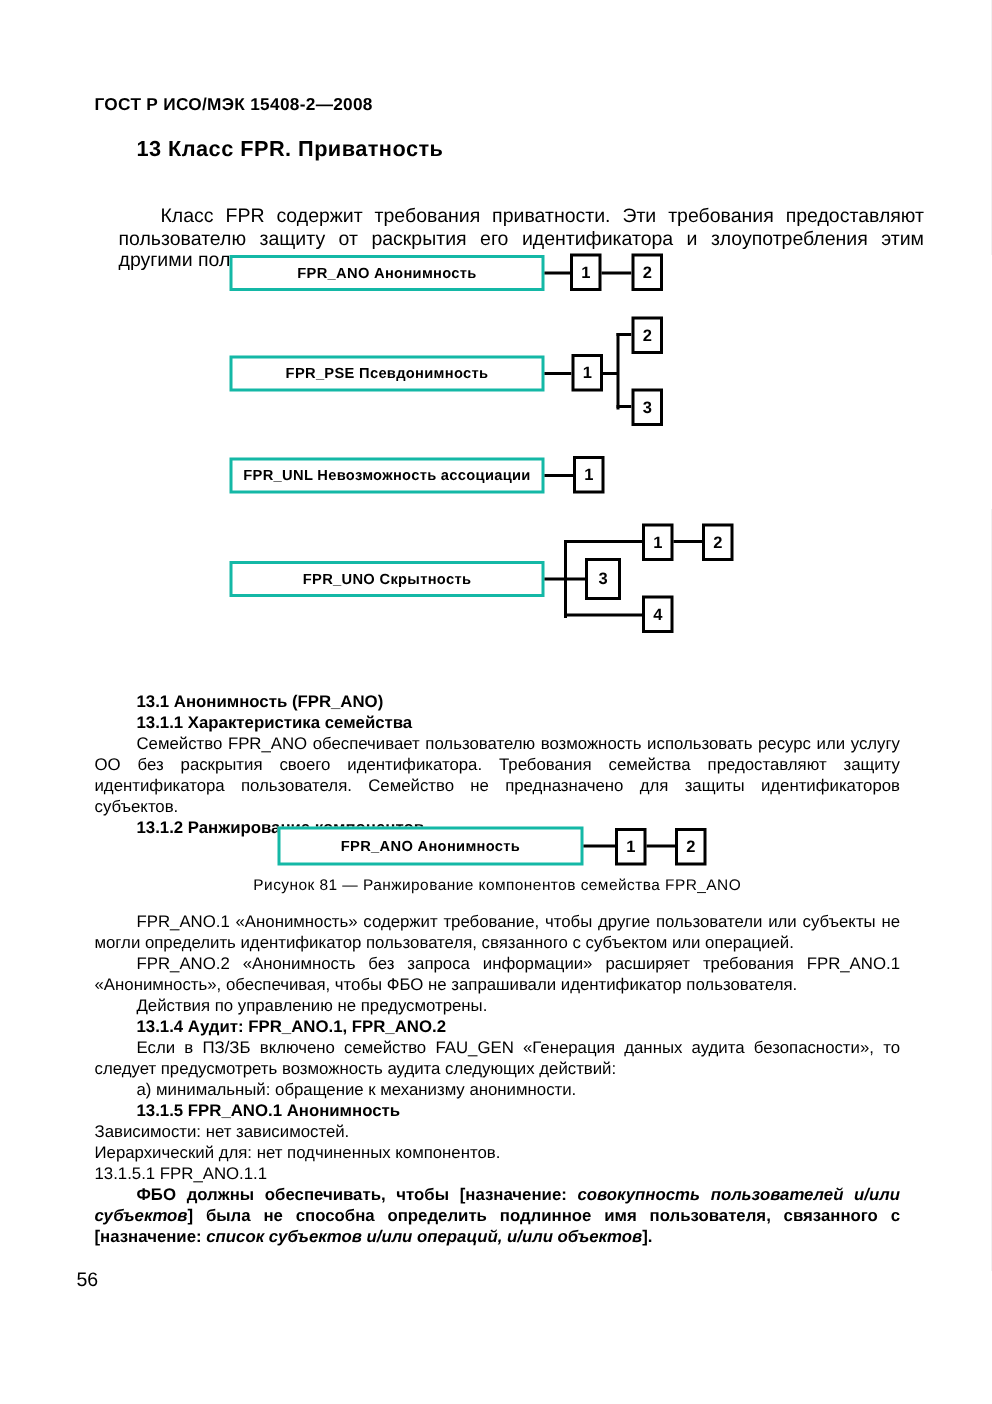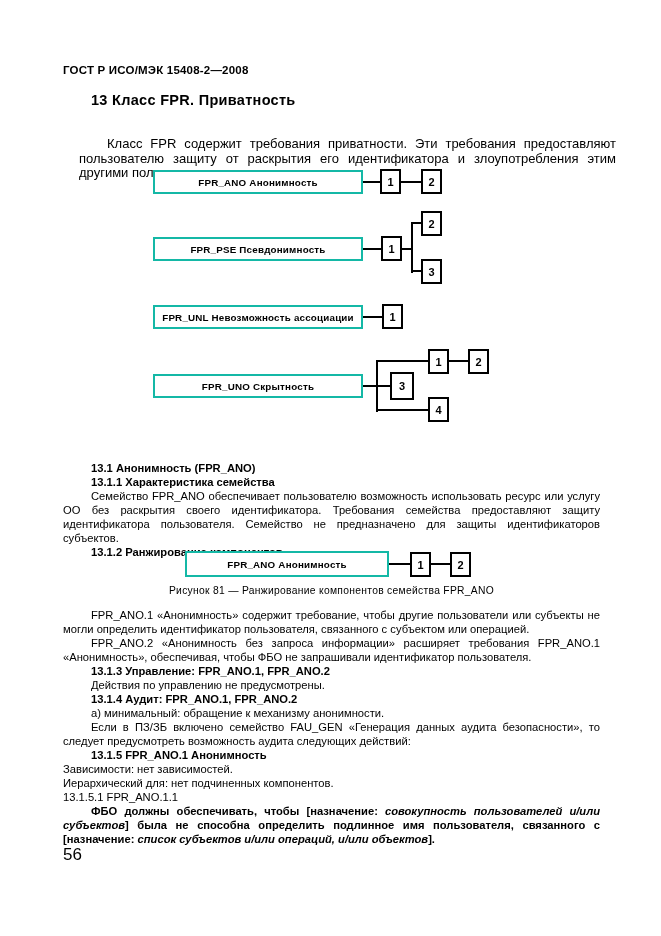--- a/index.html
+++ b/index.html
@@ -30,21 +30,21 @@
 
   .caption { position:absolute; left:63px; width:537px; text-align:center; font-size:10.3px; letter-spacing:.3px; }
 
   .flow { position:absolute; left:63px; width:537px; font-size:11.2px; line-height:14px; }
   .flow p { margin:0; }
   .ind  { text-indent:28px; }
   .just { text-align:justify; }
   .b    { font-weight:bold; }
   .bi   { font-weight:bold; font-style:italic; }
 
-  .page-number { position:absolute; left:63px; top:845px; font-size:17px; }
+  .page-number { position:absolute; left:51px; top:845px; font-size:13px; }
 </style>
 </head>
 <body>
 
 <div class="page">
 
   <div class="doc-header">ГОСТ Р ИСО/МЭК 15408-2—2008</div>
   <h1 class="doc-title">13 Класс FPR. Приватность</h1>
   <p class="intro">Класс FPR содержит требования приватности. Эти требования предоставляют пользователю защиту от раскрытия его идентификатора и злоупотребления этим другими пользователями.</p>
 
@@ -97,25 +97,24 @@
     <div class="nbox" style="left:410px; top:552px;">1</div>
     <div class="hl" style="left:431px; top:563px; width:19px;"></div>
     <div class="nbox" style="left:450px; top:552px;">2</div>
   </div>
 
   <div class="caption" style="top:585px;">Рисунок 81 — Ранжирование компонентов семейства FPR_ANO</div>
 
   <div class="flow" style="top:608px;">
     <p class="ind just">FPR_ANO.1 «Анонимность» содержит требование, чтобы другие пользователи или субъекты не могли определить идентификатор пользователя, связанного с субъектом или операцией.</p>
     <p class="ind just">FPR_ANO.2 «Анонимность без запроса информации» расширяет требования FPR_ANO.1 «Анонимность», обеспечивая, чтобы ФБО не запрашивали идентификатор пользователя.</p>
-    <p class="b ind">13.1.3 Управление: FPR_ANO.1, FPR_ANO.2</p>
     <p class="ind">Действия по управлению не предусмотрены.</p>
     <p class="b ind">13.1.4 Аудит: FPR_ANO.1, FPR_ANO.2</p>
+    <p class="ind just">Если в ПЗ/ЗБ включено семейство FAU_GEN «Генерация данных аудита безопасности», то следует предусмотреть возможность аудита следующих действий:</p>
     <p class="ind">а) минимальный: обращение к механизму анонимности.</p>
-    <p class="ind just">Если в ПЗ/ЗБ включено семейство FAU_GEN «Генерация данных аудита безопасности», то следует предусмотреть возможность аудита следующих действий:</p>
     <p class="b ind">13.1.5 FPR_ANO.1 Анонимность</p>
     <p>Зависимости: нет зависимостей.</p>
     <p>Иерархический для: нет подчиненных компонентов.</p>
     <p>13.1.5.1 FPR_ANO.1.1</p>
     <p class="ind just b"><span>ФБО должны обеспечивать, чтобы [назначение: </span><span class="bi">совокупность пользователей и/или субъектов</span><span>] была не способна определить подлинное имя пользователя, связанного с [назначение: </span><span class="bi">список субъектов и/или операций, и/или объектов</span><span>].</span></p>
   </div>
 
   <div class="page-number">56</div>
 
 </div>

